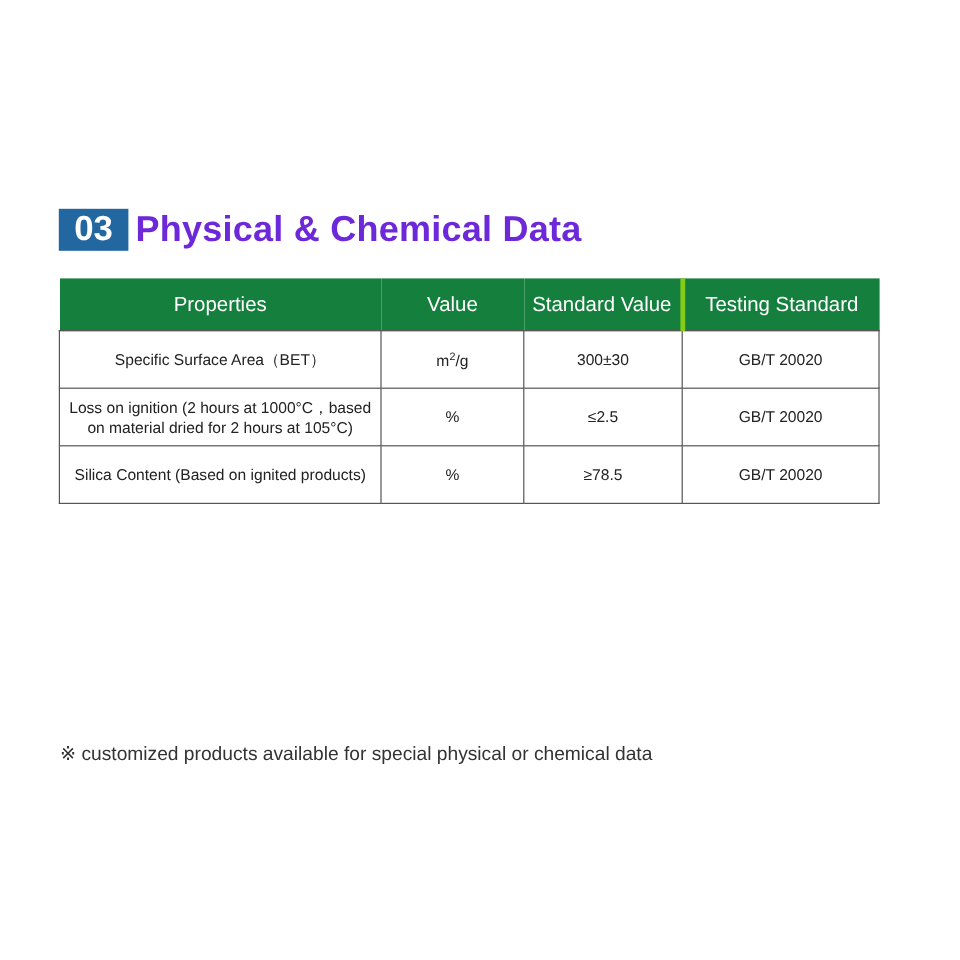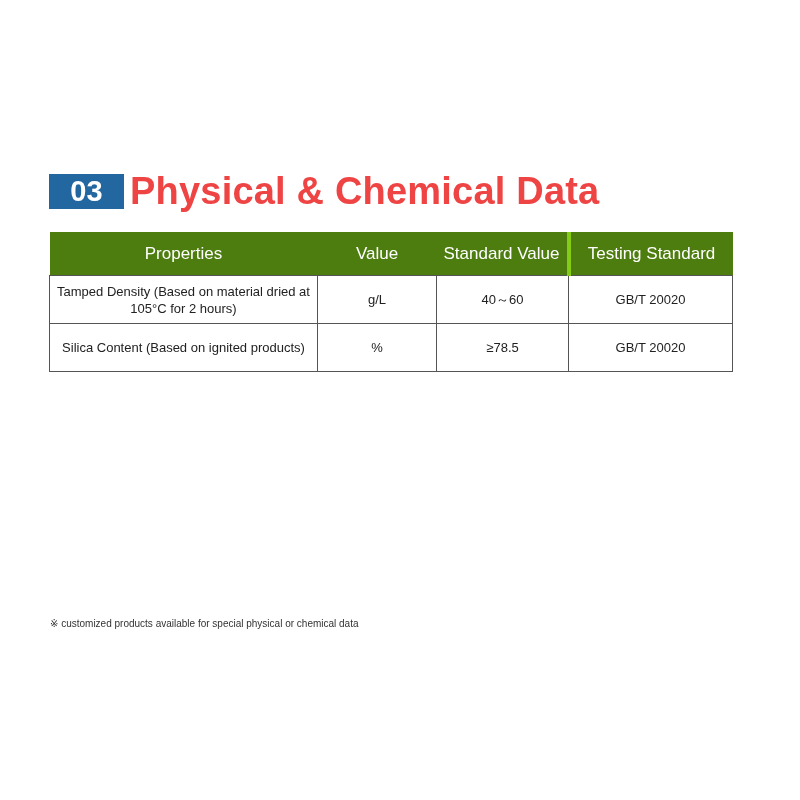--- a/index.html
+++ b/index.html
@@ -22,44 +22,44 @@
       height: 35px;
       display: flex;
       align-items: center;
     }
     .badge {
       background: #2367a1;
       color: #ffffff;
       font-weight: bold;
       font-size: 29px;
       height: 35px;
-      width: 75px;
+      width: 58px;
       display: flex;
       align-items: center;
       justify-content: center;
       letter-spacing: 0px;
     }
     .title {
-      color: #ef4444;
+      color: #6d28d9;
       font-weight: bold;
-      font-size: 38px;
+      font-size: 30px;
       margin-left: 6px;
       letter-spacing: 0.2px;
       white-space: nowrap;
     }
     table.data {
       position: absolute;
       left: 49px;
       top: 232px;
       width: 683px;
       border-collapse: collapse;
       table-layout: fixed;
     }
     table.data th {
-      background: #4d7c0f;
+      background: #15803d;
       color: #ffffff;
       font-weight: normal;
       font-size: 17px;
       height: 43px;
       padding: 0;
       text-align: center;
     }
     table.data th.sep {
       border-left: 4px solid #84cc16;
     }
@@ -80,21 +80,21 @@
       width: 16px;
       height: 2px;
       background: #222;
       vertical-align: middle;
     }
     sup { font-size: 9px; }
     .note {
       position: absolute;
       left: 50px;
       top: 618px;
-      font-size: 10px;
+      font-size: 16px;
       color: #333;
       white-space: nowrap;
     }
   </style>
 </head>
 <body>
 
 <div class="title-row">
   <div class="badge">03</div>
   <div class="title">Physical &amp; Chemical Data</div>
@@ -110,26 +110,32 @@
   <thead>
     <tr>
       <th>Properties</th>
       <th>Value</th>
       <th>Standard Value</th>
       <th class="sep">Testing Standard</th>
     </tr>
   </thead>
   <tbody>
     <tr>
+      <td class="prop">Specific Surface Area（BET）</td>
+      <td><span>m</span><sup>2</sup><span>/g</span></td>
+      <td>300±30</td>
+      <td>GB/T 20020</td>
+    </tr>
+    <tr>
       <td class="prop">
-          <div>Tamped Density (Based on material dried at</div>
-          <div>105°C for 2 hours)</div>
+          <div>Loss on ignition (2 hours at 1000°C，based</div>
+          <div>on material dried for 2 hours at 105°C)</div>
         </td>
-      <td>g/L</td>
-      <td>40～60</td>
+      <td>%</td>
+      <td>≤2.5</td>
       <td>GB/T 20020</td>
     </tr>
     <tr>
       <td class="prop">Silica Content (Based on ignited products)</td>
       <td>%</td>
       <td>≥78.5</td>
       <td>GB/T 20020</td>
     </tr>
   </tbody>
 </table>

